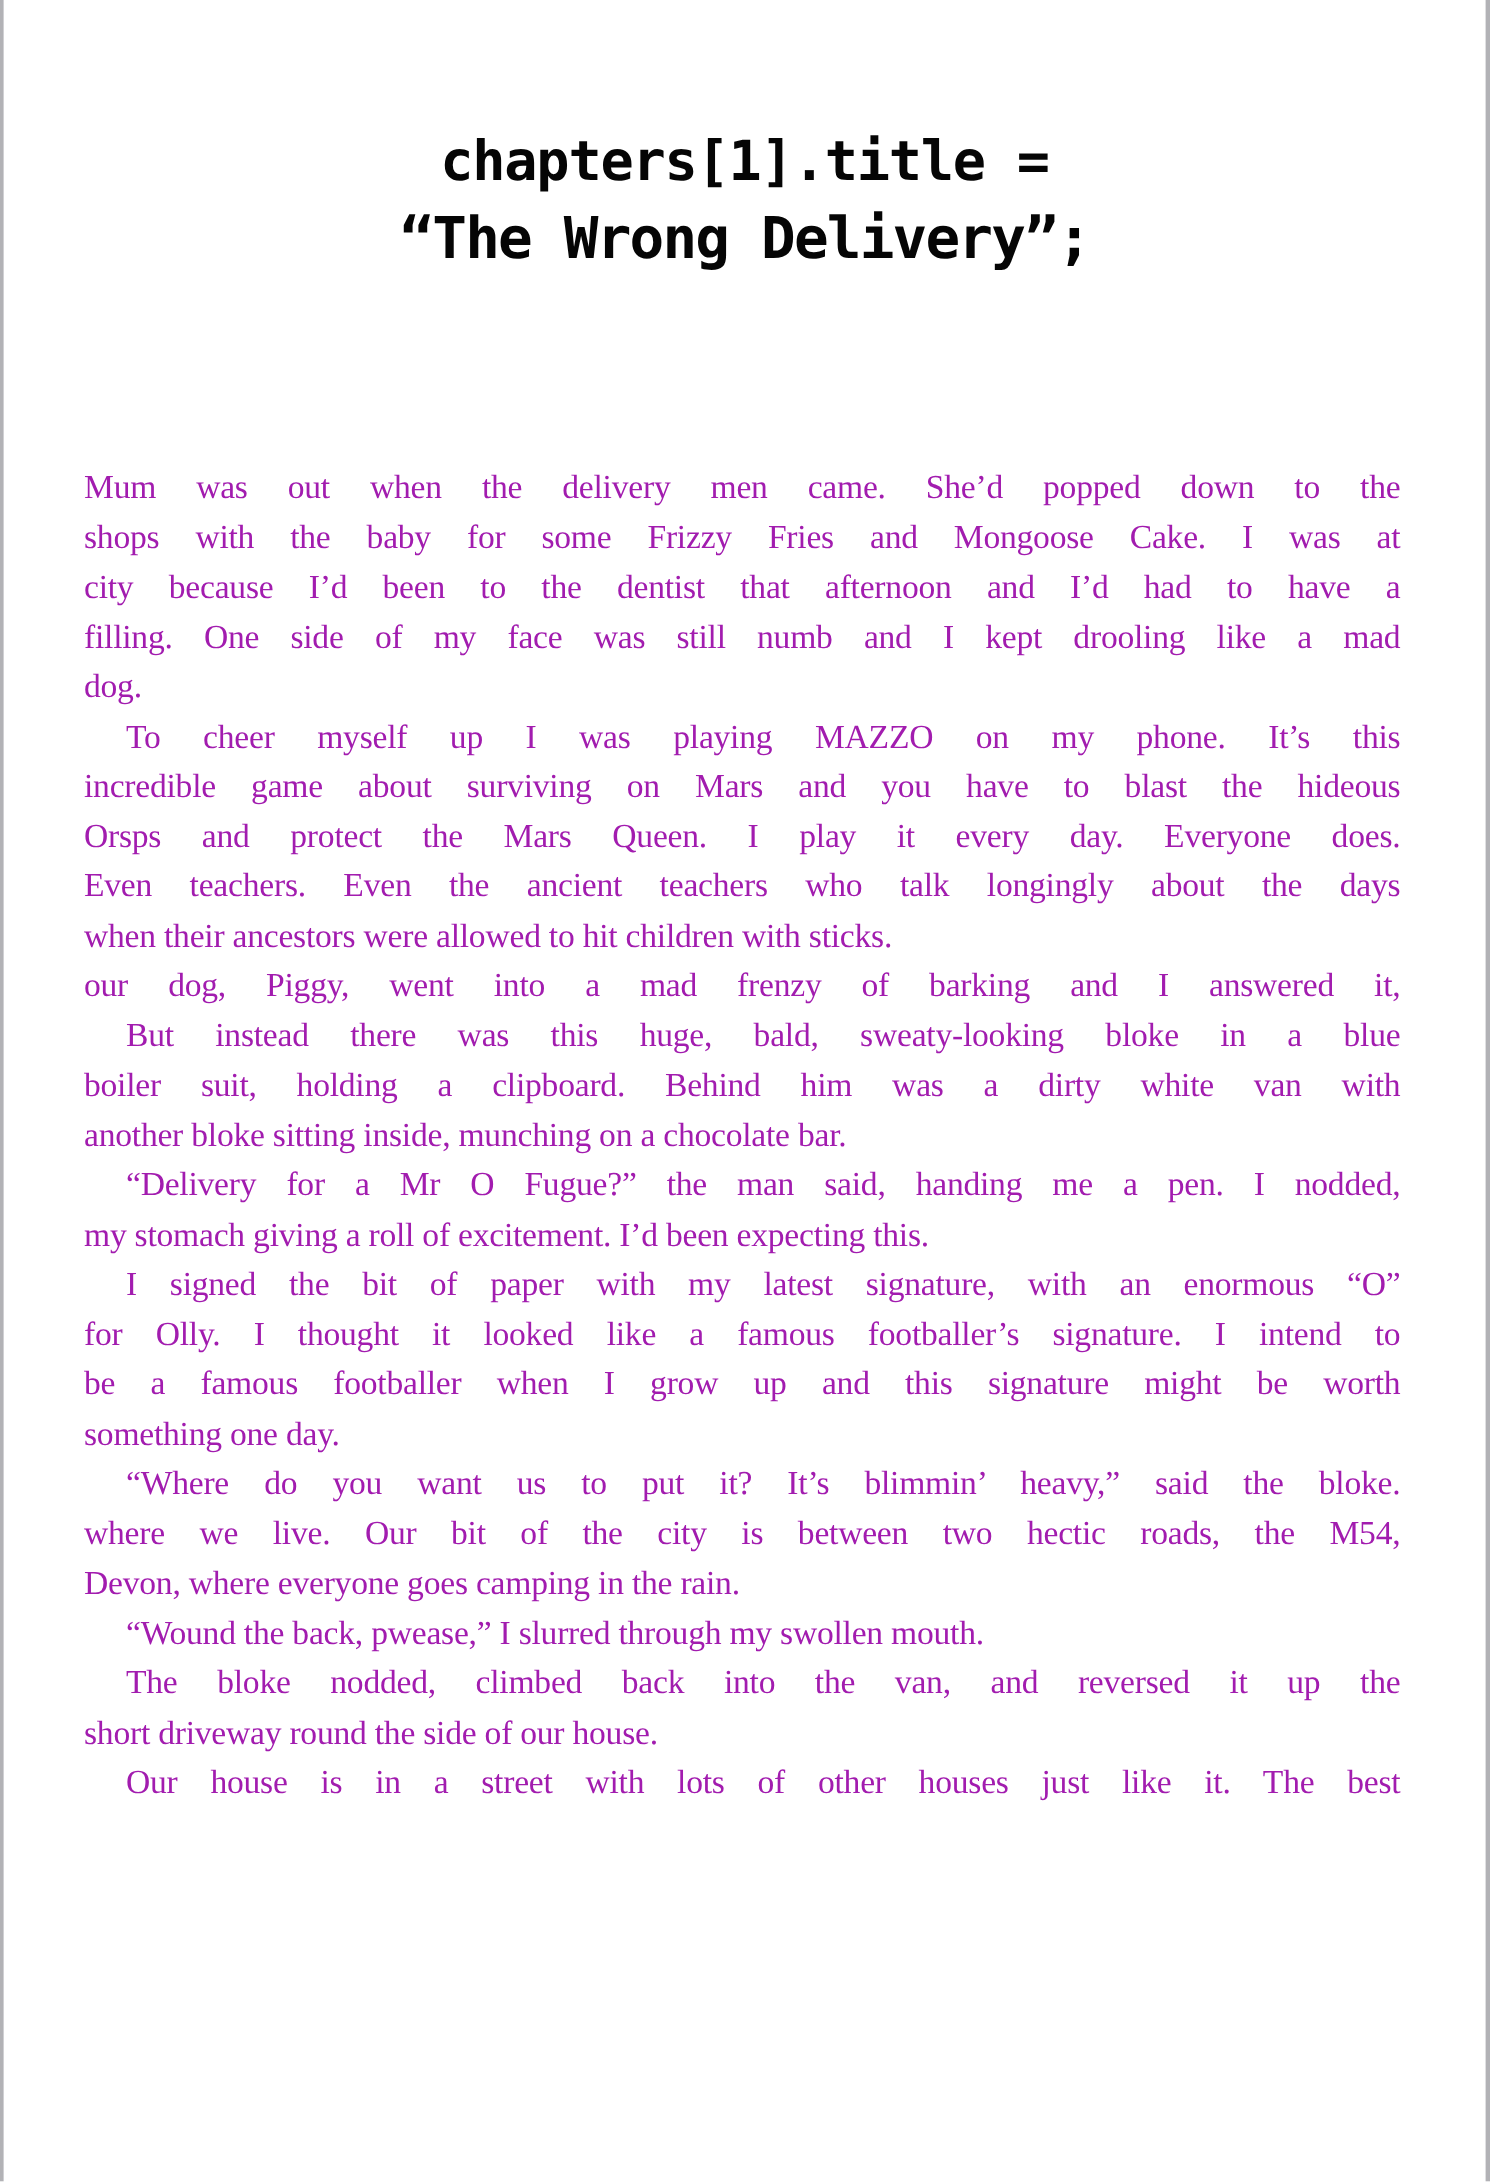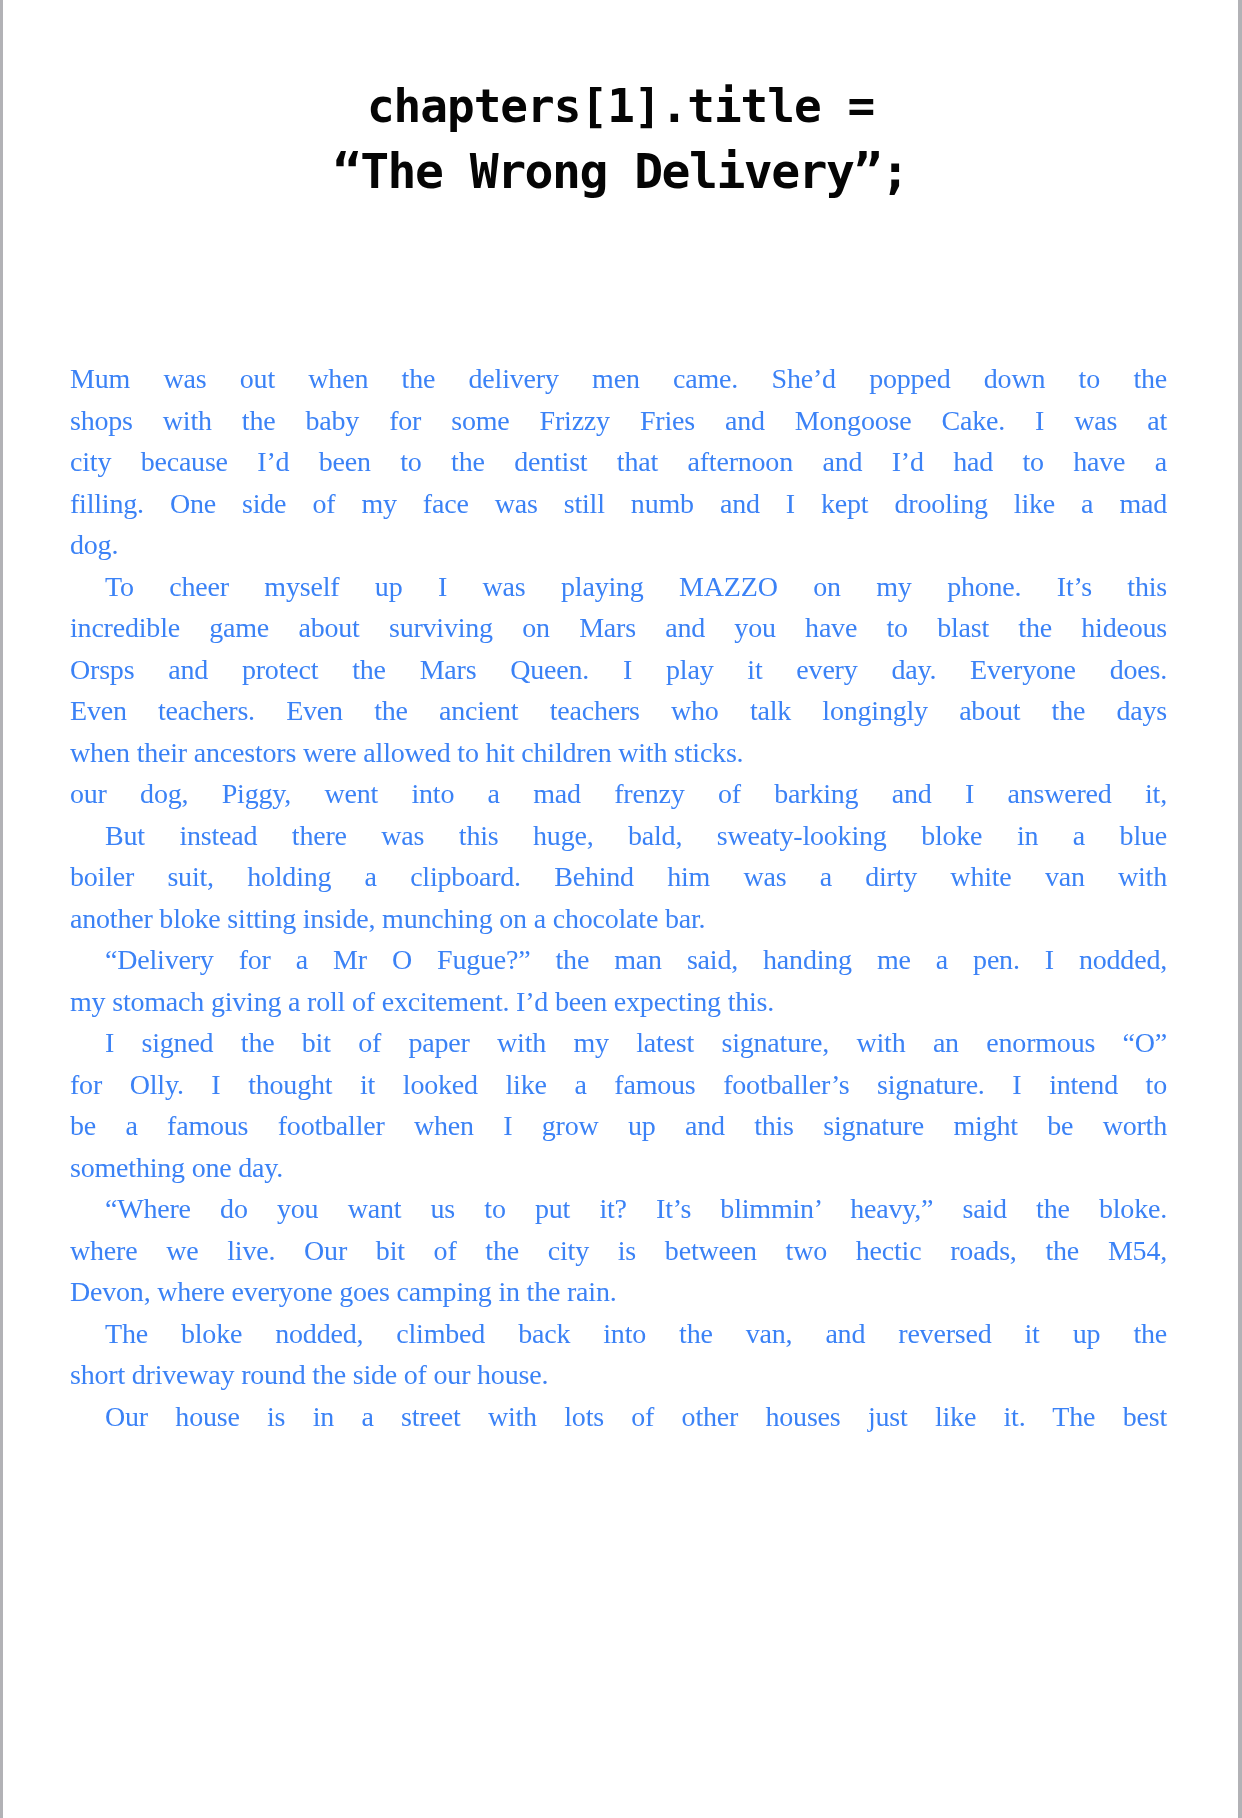--- a/index.html
+++ b/index.html
@@ -12,41 +12,41 @@
     position: relative;
     width: 1242px;
     height: 1818px;
     background: #ffffff;
     box-sizing: border-box;
     border-left: 3px solid #b2b2b6;
     border-right: 4px solid #b2b2b6;
     overflow: hidden;
   }
   .title-block {
-    margin-top: 80px;
+    margin-top: 108px;
     text-align: center;
     color: #050505;
     font-family: "DejaVu Sans Mono", monospace;
     font-weight: bold;
   }
   .title-code {
     font-size: 46px;
     line-height: 52px;
     letter-spacing: -1px;
   }
   .title-name {
     font-size: 48px;
     line-height: 78px;
     letter-spacing: -1.5px;
   }
   .page-body {
     margin-top: 148px;
     padding-left: 67px;
     padding-right: 71px;
-    color: #3b82f6;
+    color: #a21caf;
     font-size: 28px;
     line-height: 41.5px;
     letter-spacing: -0.2px;
   }
   .line {
     text-align: justify;
     text-align-last: justify;
   }
   .line.end {
     text-align-last: left;
@@ -80,17 +80,18 @@
       <div class="line end">another bloke sitting inside, munching on a chocolate bar.</div>
       <div class="line indent">“Delivery for a Mr O Fugue?” the man said, handing me a pen. I nodded,</div>
       <div class="line end">my stomach giving a roll of excitement. I’d been expecting this.</div>
       <div class="line indent">I signed the bit of paper with my latest signature, with an enormous “O”</div>
       <div class="line">for Olly. I thought it looked like a famous footballer’s signature. I intend to</div>
       <div class="line">be a famous footballer when I grow up and this signature might be worth</div>
       <div class="line end">something one day.</div>
       <div class="line indent">“Where do you want us to put it? It’s blimmin’ heavy,” said the bloke.</div>
       <div class="line">where we live. Our bit of the city is between two hectic roads, the M54,</div>
       <div class="line end">Devon, where everyone goes camping in the rain.</div>
+      <div class="line indent end">“Wound the back, pwease,” I slurred through my swollen mouth.</div>
       <div class="line indent">The bloke nodded, climbed back into the van, and reversed it up the</div>
       <div class="line end">short driveway round the side of our house.</div>
       <div class="line indent">Our house is in a street with lots of other houses just like it. The best</div>
     </div>
 </div>
 
 </body></html>

